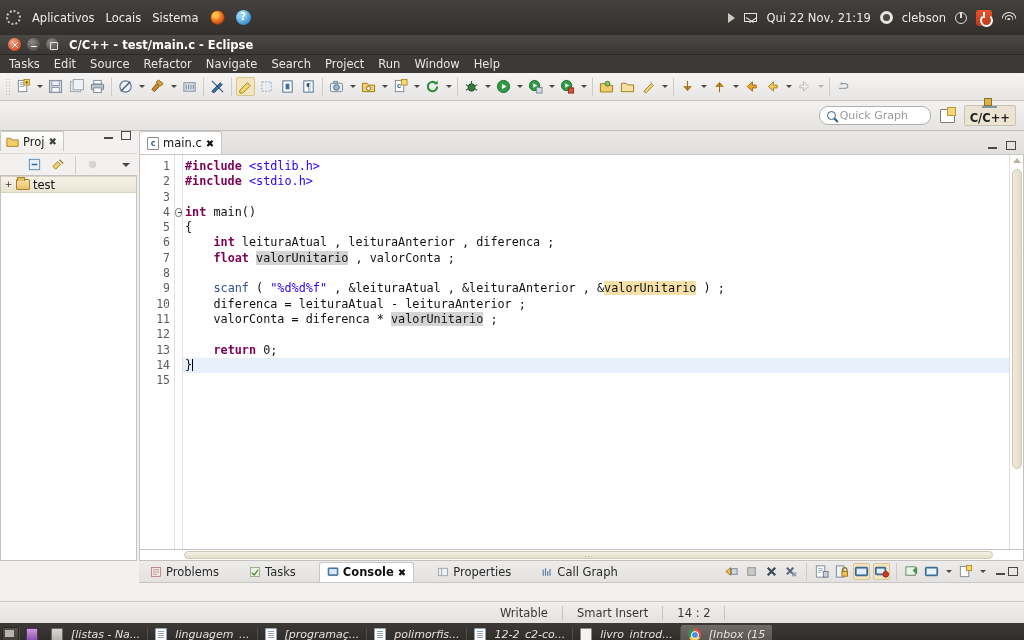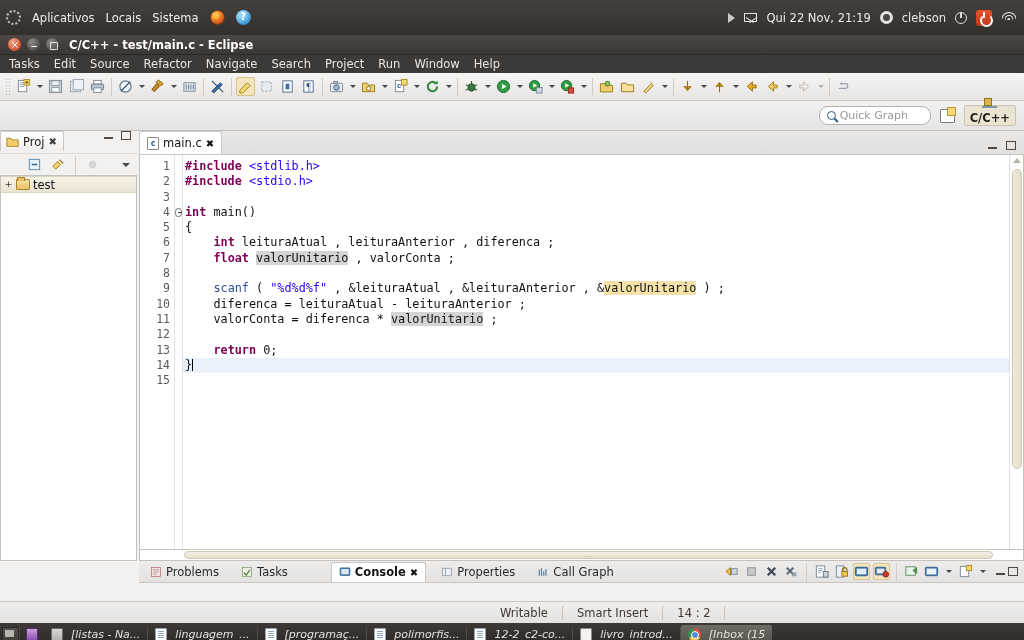--- a/index.html
+++ b/index.html
@@ -163,25 +163,25 @@
   #vscroll .sbar-up{position:absolute;left:3px;top:3px;width:0;height:0;
     border-left:4px solid transparent;border-right:4px solid transparent;border-bottom:5px solid #b8b2a2;}
   #hscroll{height:11px;background:#fff;border:1px solid #c4c1be;border-top:0;position:relative;}
   #hscroll .thumb{position:absolute;left:44px;top:1px;right:30px;bottom:1px;
     background:linear-gradient(to bottom,#f4f0e6,#e6dfcd);border:1px solid #cfc8b5;border-radius:4px;}
   #hscroll .thumb:after{content:"";position:absolute;left:50%;top:3px;width:10px;margin-left:-5px;height:3px;
     background-image:radial-gradient(#bdb6a3 0.7px,transparent 0.8px);background-size:3px 3px;}
 
   
   #bottom{height:40px;display:flex;flex-direction:column;margin-left:139px;background:#f2f1f0;}
-  .btabbar{height:22px;display:flex;align-items:center;gap:8px;padding-left:4px;
+  .btabbar{height:22px;display:flex;align-items:center;gap:16px;padding-left:4px;
     border-bottom:1px solid #c9c6c3;background:linear-gradient(to bottom,#eeecea,#e4e2e0);}
   .btab{height:20px;display:flex;align-items:center;gap:4px;padding:0 7px;font-size:11.5px;color:#2a2a2a;}
   .btab.active{background:#fff;border:1px solid #c9c6c3;border-bottom:0;border-radius:3px 3px 0 0;
-    font-weight:bold;color:#111;margin-left:28px;}
+    font-weight:bold;color:#111;}
   .btab-ctl{margin-left:auto;display:flex;align-items:center;gap:3px;padding-right:6px;}
   .bb{width:17px;height:17px;display:inline-flex;align-items:center;justify-content:center;border-radius:2px;}
   .bb.on{background:#f2e5bf;border:1px solid #d9c58d;}
   #console-body{flex:1;background:#fff;border:1px solid #c4c1be;border-top:0;overflow:hidden;
     font-family:"DejaVu Sans Mono","Liberation Mono",monospace;font-size:11px;color:#4c4c4c;padding-left:4px;}
   #console-body .cline{height:13px;line-height:13px;white-space:pre;}
 
   
   #statusbar{height:22px;background:linear-gradient(to bottom,#f1efed,#e4e2e0);
     border-top:1px solid #c9c6c3;display:flex;align-items:center;font-size:11.5px;color:#3a3835;}

